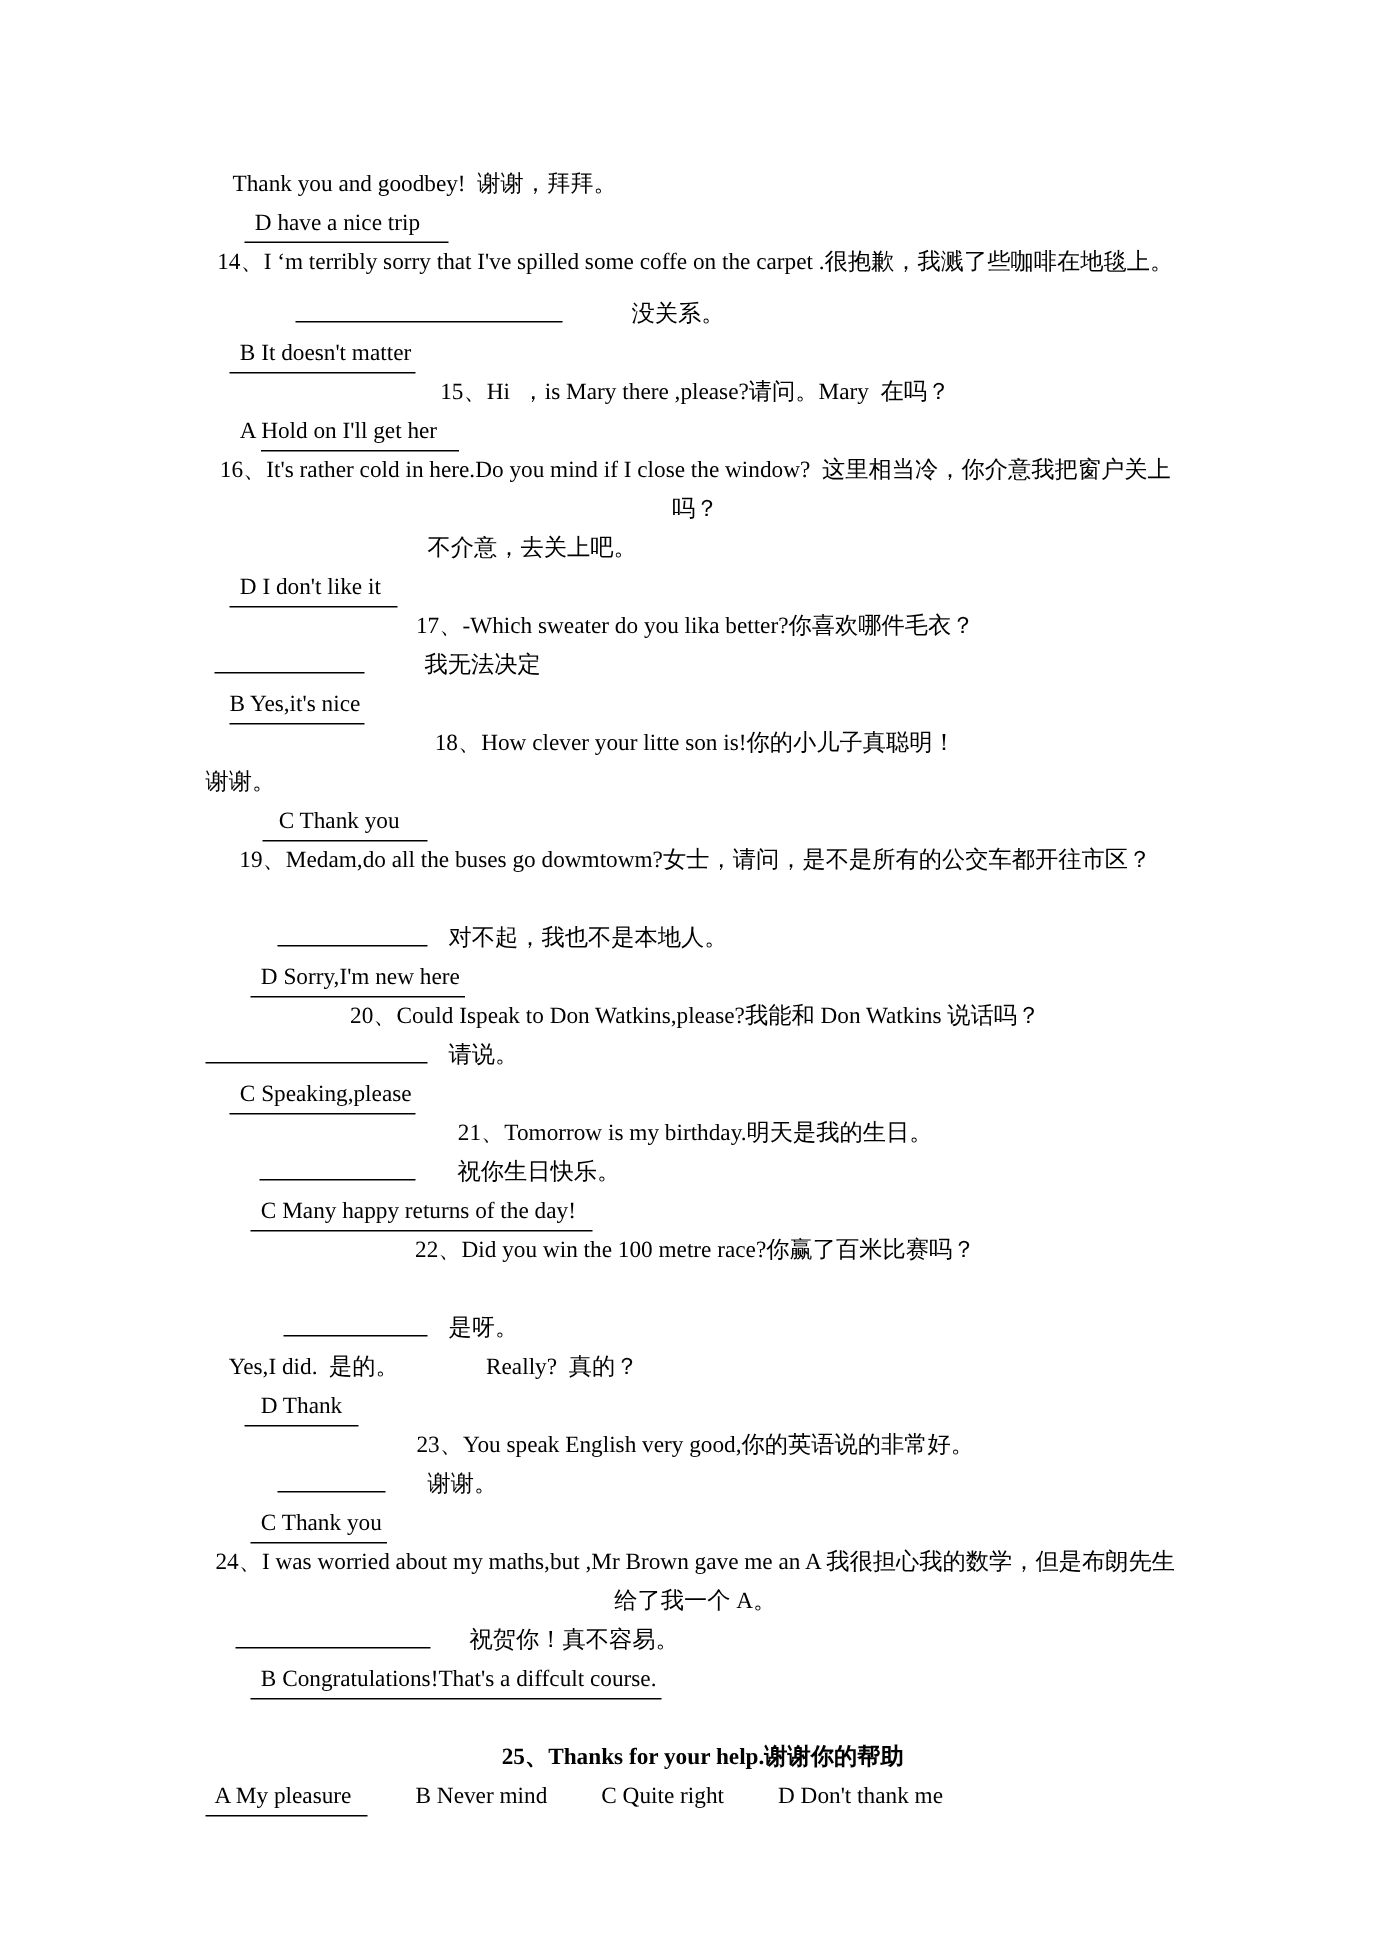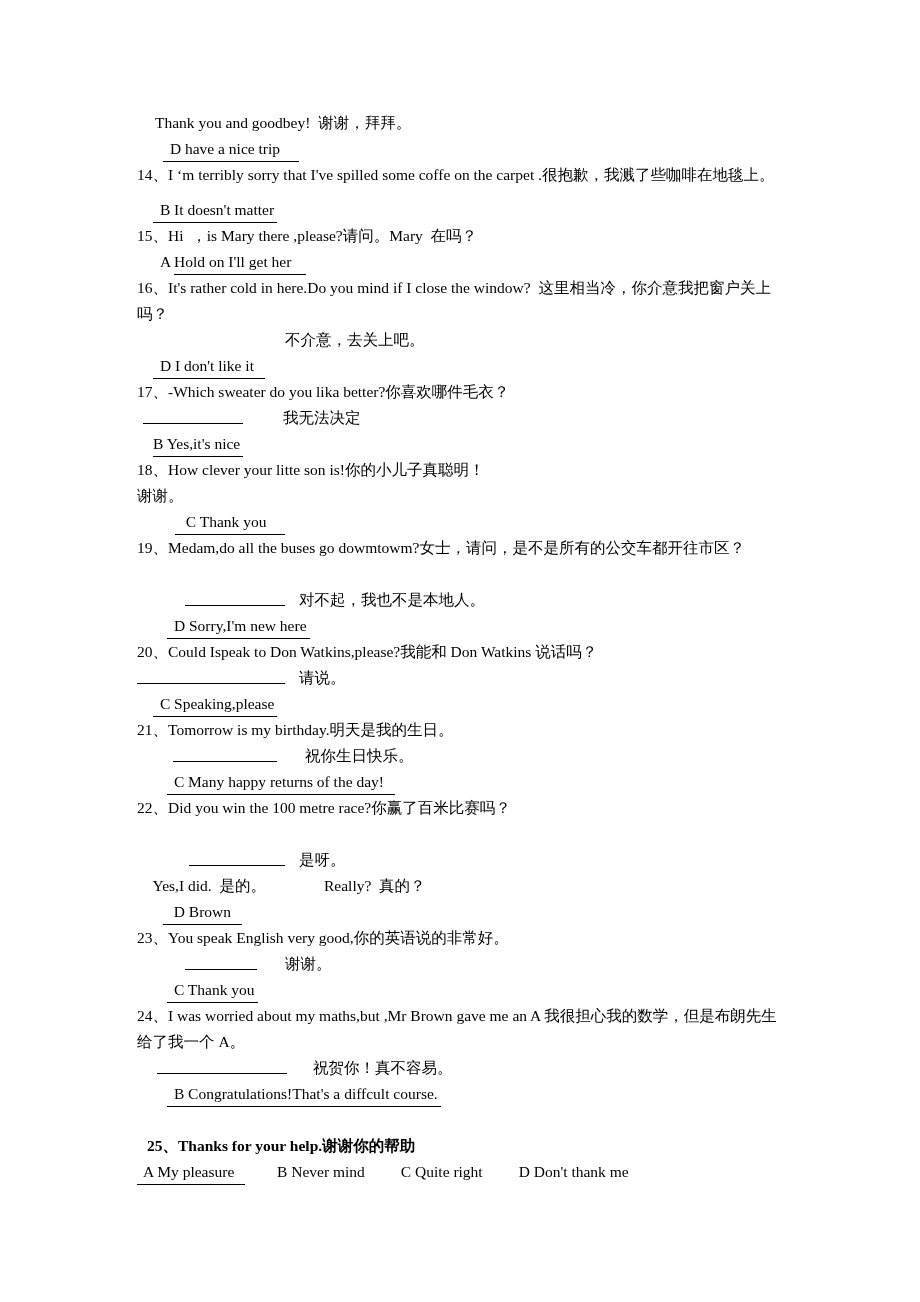--- a/index.html
+++ b/index.html
@@ -34,21 +34,21 @@
     font-size: 15.5px;
     line-height: 26px;
     white-space: pre-wrap;
     word-wrap: break-word;
   }
   
   .para {
     margin: 0;
     font-size: 15.5px;
     line-height: 26px;
-    text-align: left;
+    text-align: center;
     white-space: pre-wrap;
   }
   
   .answer {
     display: inline-block;
     border-bottom: 1.3px solid #000;
     line-height: 22px;
     padding: 0 3px 1px 3px;
     white-space: pre;
   }
@@ -81,20 +81,21 @@
 <body>
 
 <div class="page">
   <div class="doc">
 
     <div class="line" style="padding-left:18px;">Thank you and goodbey!  谢谢，拜拜。</div>
     <div class="answer-row" style="padding-left:10px;"><span class="answer"> D have a nice trip    </span></div>
 
     <div class="para"><span>14、</span><span>I ‘m terribly sorry that I've spilled some coffe on the carpet .很抱歉，我溅了些咖啡在地毯上。</span></div>
     <div class="spacer-sm"></div>
+    <div class="line"><span style="display:inline-block;width:60px;"></span><span class="blank" style="width:178px;"></span><span style="display:inline-block;width:46px;"></span><span class="cn">没关系。</span></div>
     <div class="answer-row"><span class="answer"> B It doesn't matter</span></div>
 
     <div class="para"><span>15、</span><span>Hi  ，is Mary there ,please?请问。Mary  在吗？</span></div>
     <div class="answer-row"><span class="opt-plain">  A </span><span class="answer" style="padding-left:0;">Hold on I'll get her   </span></div>
 
     <div class="para"><span>16、</span><span>It's rather cold in here.Do you mind if I close the window?  这里相当冷，你介意我把窗户关上吗？</span></div>
     <div class="line"><span style="display:inline-block;width:148px;"></span><span class="cn">不介意，去关上吧。</span></div>
     <div class="answer-row"><span class="answer"> D I don't like it  </span></div>
 
     <div class="para"><span>17、</span><span>-Which sweater do you lika better?你喜欢哪件毛衣？</span></div>
@@ -115,21 +116,21 @@
     <div class="answer-row"><span class="answer"> C Speaking,please</span></div>
 
     <div class="para"><span>21、</span><span>Tomorrow is my birthday.明天是我的生日。</span></div>
     <div class="line"><span style="display:inline-block;width:36px;"></span><span class="blank" style="width:104px;"></span><span style="display:inline-block;width:28px;"></span><span class="cn">祝你生日快乐。</span></div>
     <div class="answer-row" style="padding-left:14px;"><span class="answer"> C Many happy returns of the day!  </span></div>
 
     <div class="para"><span>22、</span><span>Did you win the 100 metre race?你赢了百米比赛吗？</span></div>
     <div class="spacer-lg"></div>
     <div class="line"><span style="display:inline-block;width:52px;"></span><span class="blank" style="width:96px;"></span><span style="display:inline-block;width:14px;"></span><span class="cn">是呀。</span></div>
     <div class="line">    Yes,I did.  是的。               Really?  真的？</div>
-    <div class="answer-row" style="padding-left:10px;"><span class="answer">  D Brown  </span></div>
+    <div class="answer-row" style="padding-left:10px;"><span class="answer">  D Thank  </span></div>
 
     <div class="para"><span>23、</span><span>You speak English very good,你的英语说的非常好。</span></div>
     <div class="line"><span style="display:inline-block;width:48px;"></span><span class="blank" style="width:72px;"></span><span style="display:inline-block;width:28px;"></span><span class="cn">谢谢。</span></div>
     <div class="answer-row" style="padding-left:14px;"><span class="answer"> C Thank you</span></div>
 
     <div class="para"><span>24、</span><span>I was worried about my maths,but ,Mr Brown gave me an A 我很担心我的数学，但是布朗先生给了我一个 A。</span></div>
     <div class="line"><span style="display:inline-block;width:20px;"></span><span class="blank" style="width:130px;"></span><span style="display:inline-block;width:26px;"></span><span class="cn">祝贺你！真不容易。</span></div>
     <div class="answer-row" style="padding-left:14px;"><span class="answer"> B Congratulations!That's a diffcult course.</span></div>
 
     <div class="spacer-lg"></div>

